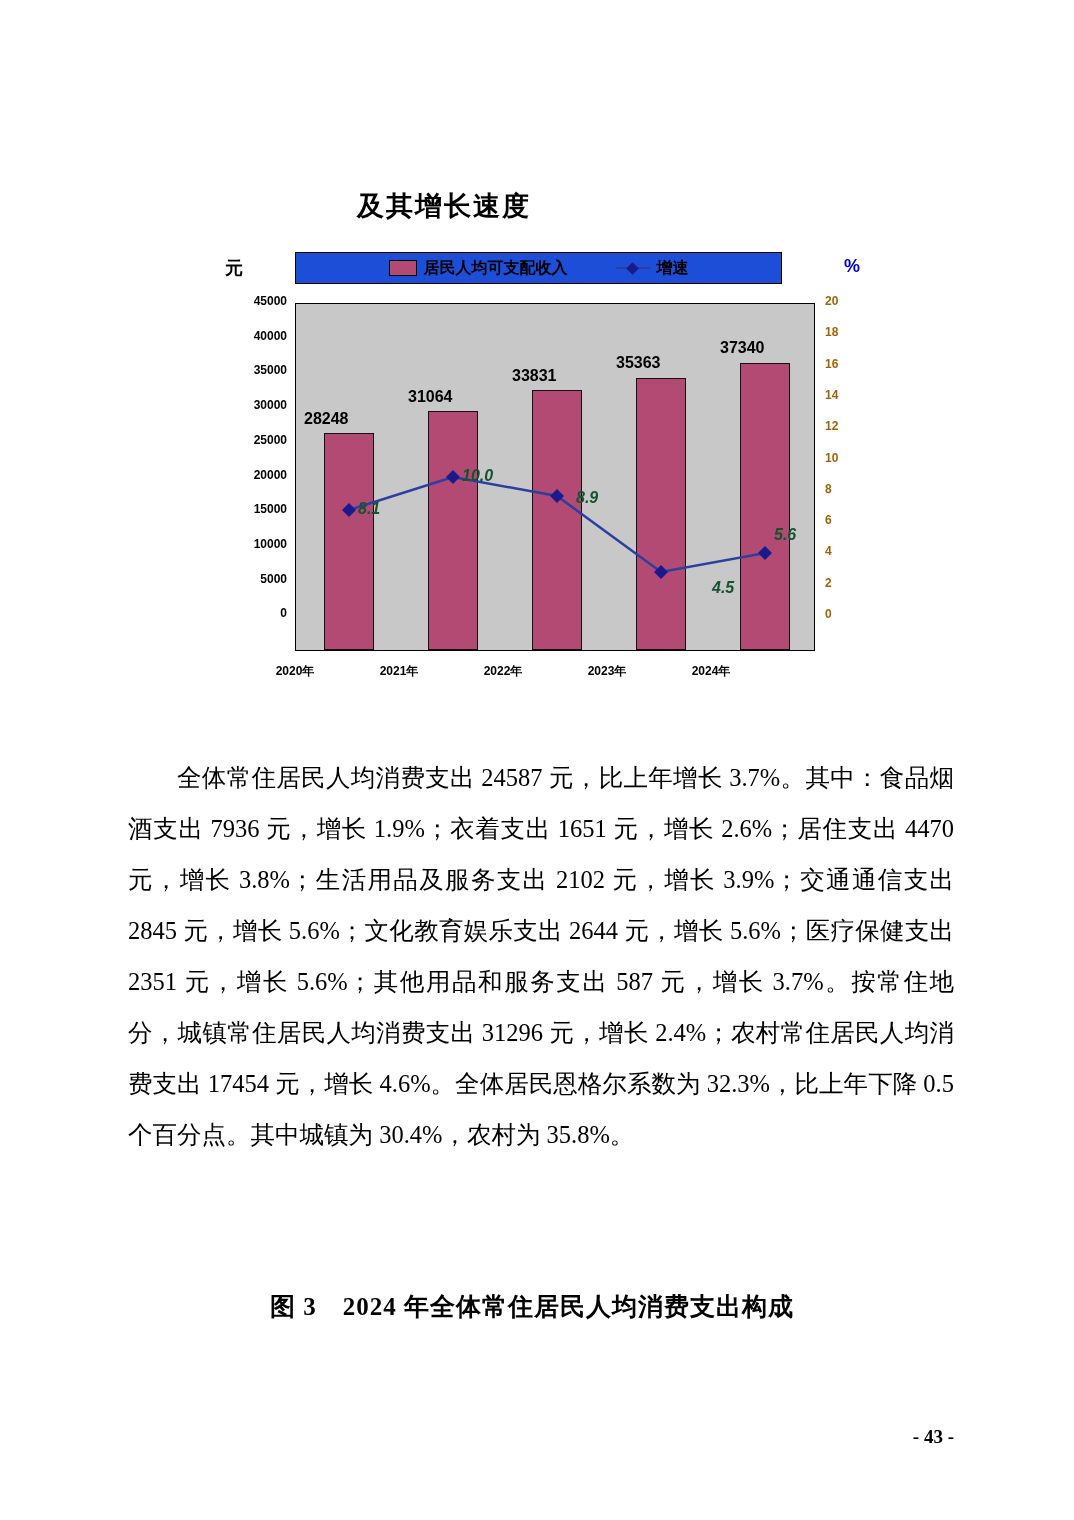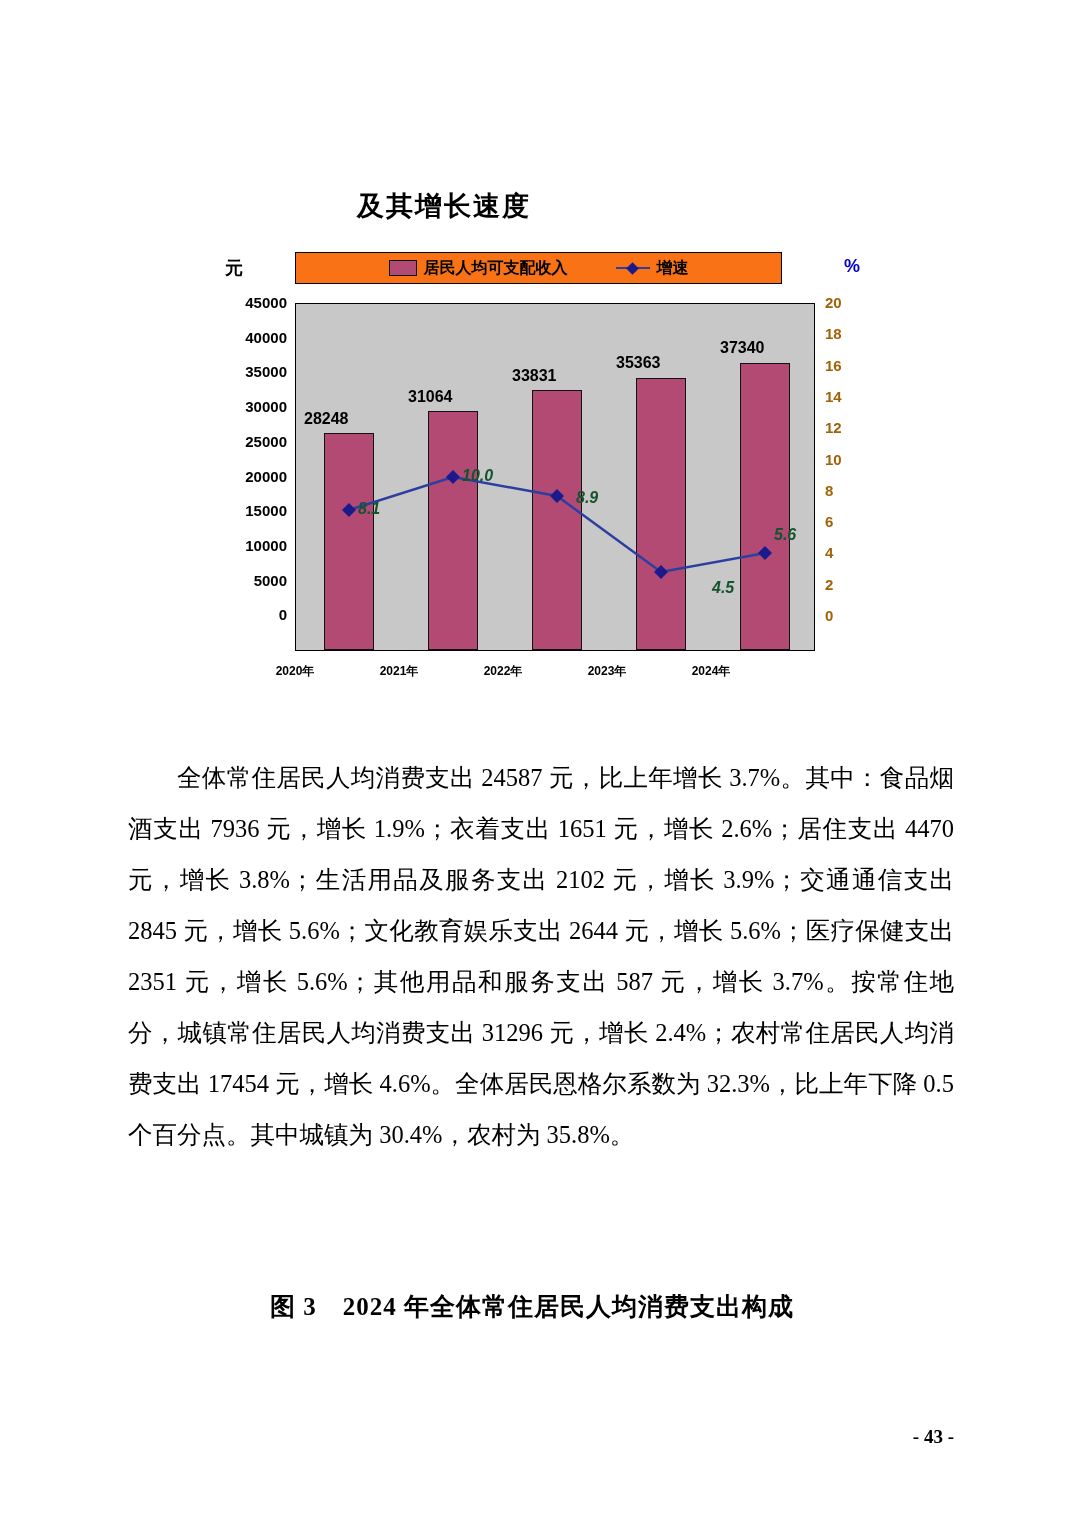--- a/index.html
+++ b/index.html
@@ -50,21 +50,21 @@
     font-weight:bold;
     color:#0000cc;
     font-family:"Liberation Sans", sans-serif;
   }
 
   .legend {
     position:absolute;
     left:70px; top:4px;
     width:485px; height:30px;
     border:1px solid #000;
-    background:#f97316;
+    background:#1d4ed8;
     display:flex;
     align-items:center;
     justify-content:center;
     gap:48px;
   }
   .legend-item { display:flex; align-items:center; gap:7px; }
   .legend-swatch {
     width:26px; height:14px;
     background:#b24a73;
     border:1px solid #000;
@@ -88,21 +88,21 @@
     font-family:"Liberation Sans", sans-serif;
   }
 
   .plot-outer {
     position:absolute;
     left:0; top:55px;
     width:625px; height:360px;
   }
   .ytick-left, .ytick-right {
     position:absolute;
-    font-size:15px;
+    font-size:12px;
     font-weight:bold;
     font-family:"Liberation Sans", sans-serif;
   }
   .ytick-left { right:auto; text-align:right; width:62px; }
   .ytick-right { text-align:left; width:30px; color:#a16207; }
 
   .plot {
     position:absolute;
     left:70px; top:0;
     width:520px; height:348px;

